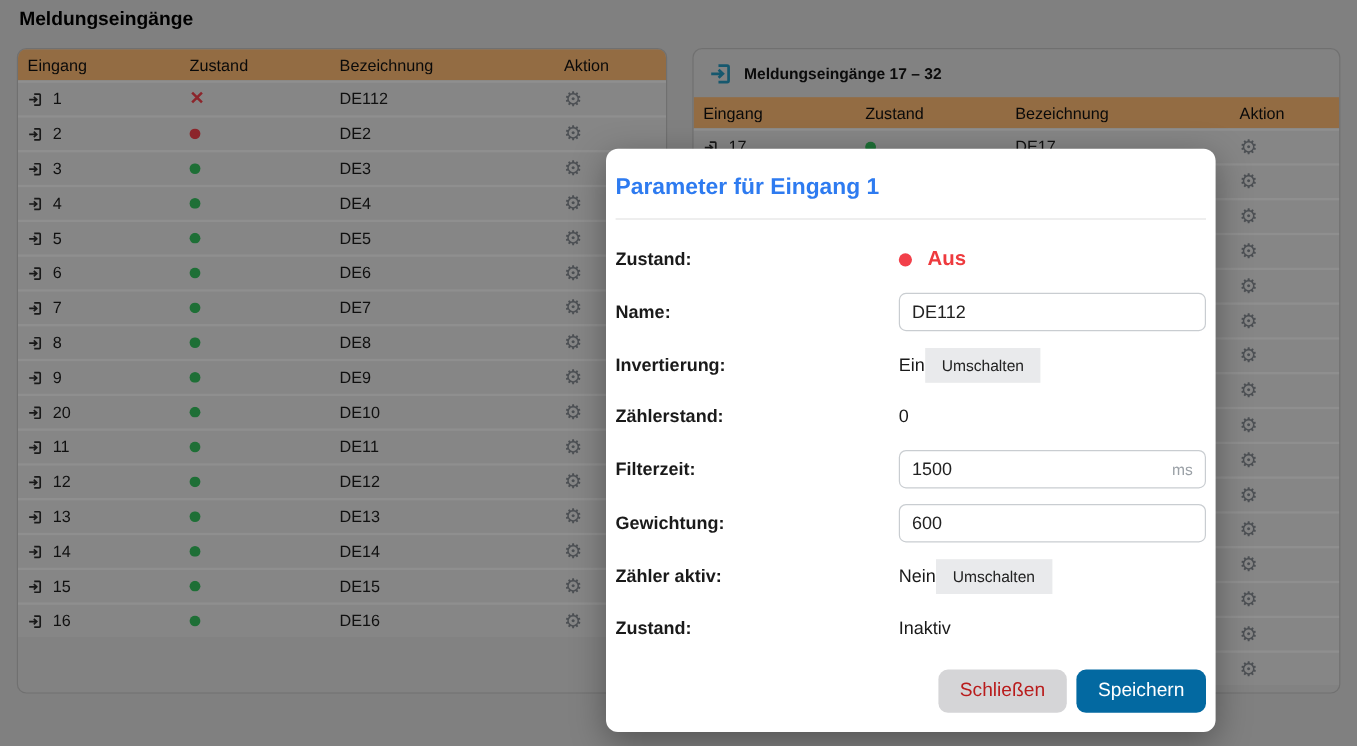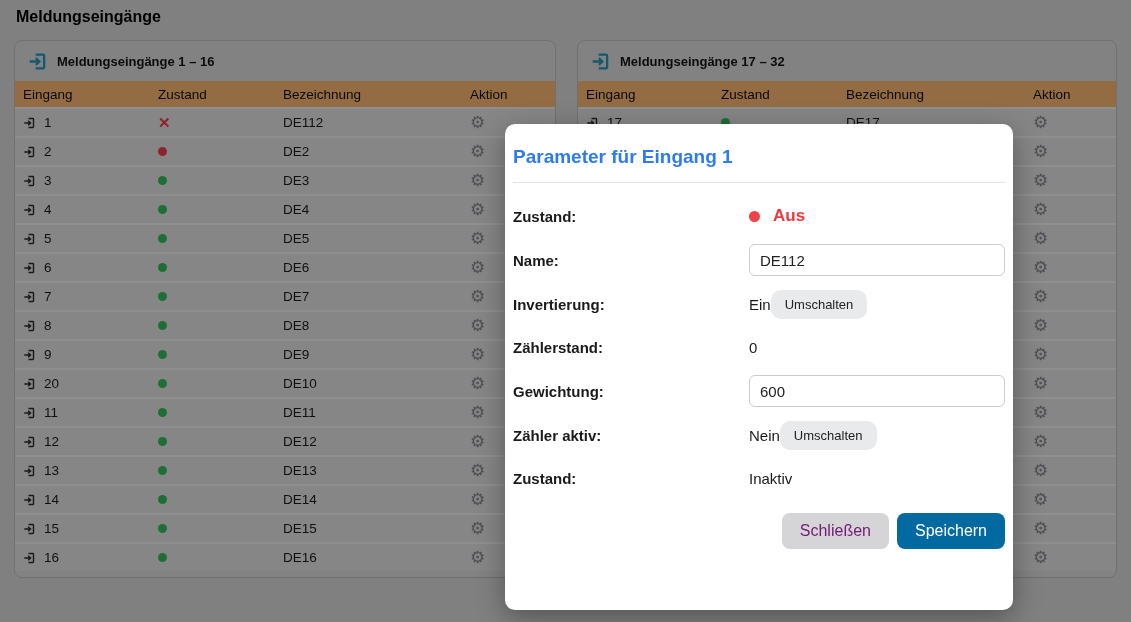--- a/index.html
+++ b/index.html
@@ -66,47 +66,38 @@
     border:1px solid #c9cdd1;border-radius:6px;padding:0 10px;
     font-size:15px;color:#222;font-family:"Liberation Sans", sans-serif;
     background:#fff;outline:none;
   }
   .inputwrap{position:relative;width:100%}
   .unit{
     position:absolute;right:11px;top:50%;transform:translateY(-50%);
     font-size:13px;color:#9aa0a6;pointer-events:none;
   }
   .toggle-btn{
-    background:#e9eaec;border:none;border-radius:10px;
+    background:#e9eaec;border:none;border-radius:0;
     padding:7px 14px;font-size:13px;color:#222;cursor:pointer;
     font-family:"Liberation Sans", sans-serif;
   }
   .mfooter{display:flex;justify-content:flex-end;gap:8px;margin-top:20px}
   .btn{
     border:none;border-radius:8px;font-size:16px;padding:9px 18px;cursor:pointer;
     font-family:"Liberation Sans", sans-serif;
   }
-  .btn.close{background:#d5d5d7;color:#701a75}
+  .btn.close{background:#d5d5d7;color:#b91c1c}
   .btn.save{background:#0369a1;color:#ffffff}
 </style>
 </head>
 <body>
 
 <h1 class="page-title">Meldungseingänge</h1>
 
 <div class="panel left">
-  <div class="phead">
-    <span class="picon">
-      <svg width="19" height="19" viewBox="0 0 16 16">
-        <path d="M6.5 2.2 H12.6 Q13.6 2.2 13.6 3.2 V12.8 Q13.6 13.8 12.6 13.8 H6.5" fill="none" stroke="#2798be" stroke-width="1.9"></path>
-        <path d="M1.4 8 H9.2 M6.6 5.2 L9.6 8 L6.6 10.8" fill="none" stroke="#2798be" stroke-width="1.9"></path>
-      </svg>
-    </span>
-    <span class="ptitle">Meldungseingänge 1 – 16</span>
-  </div>
   <div class="thead">
     <div class="cell">Eingang</div>
     <div class="cell c2">Zustand</div>
     <div class="cell c3">Bezeichnung</div>
     <div class="cell c4">Aktion</div>
   </div>
   <div class="tbody">
       <div class="trow">
         <div class="cell">
           <span class="rowicon">
@@ -585,20 +576,29 @@
     </div>
   </div>
 
   <div class="field">
     <div class="flabel">Zählerstand:</div>
     <div class="fvalue">
       <span>0</span>
     </div>
   </div>
 
+  <div class="field">
+    <div class="flabel">Filterzeit:</div>
+    <div class="fvalue">
+      <span class="inputwrap">
+        <input class="tinput" type="text" value="1500" style="">
+        <span class="unit">ms</span>
+      </span>
+    </div>
+  </div>
 
   <div class="field">
     <div class="flabel">Gewichtung:</div>
     <div class="fvalue">
       <input class="tinput" type="text" value="600" style="">
     </div>
   </div>
 
   <div class="field">
     <div class="flabel">Zähler aktiv:</div>

